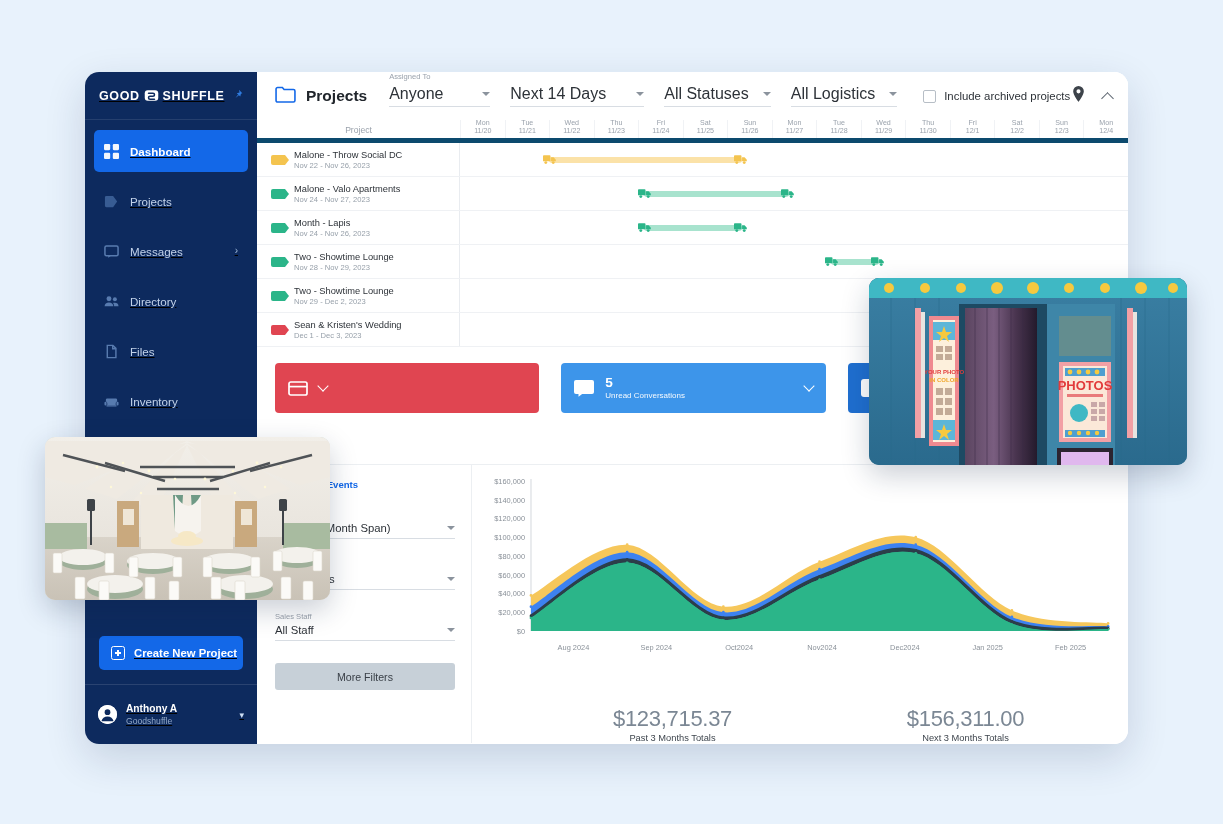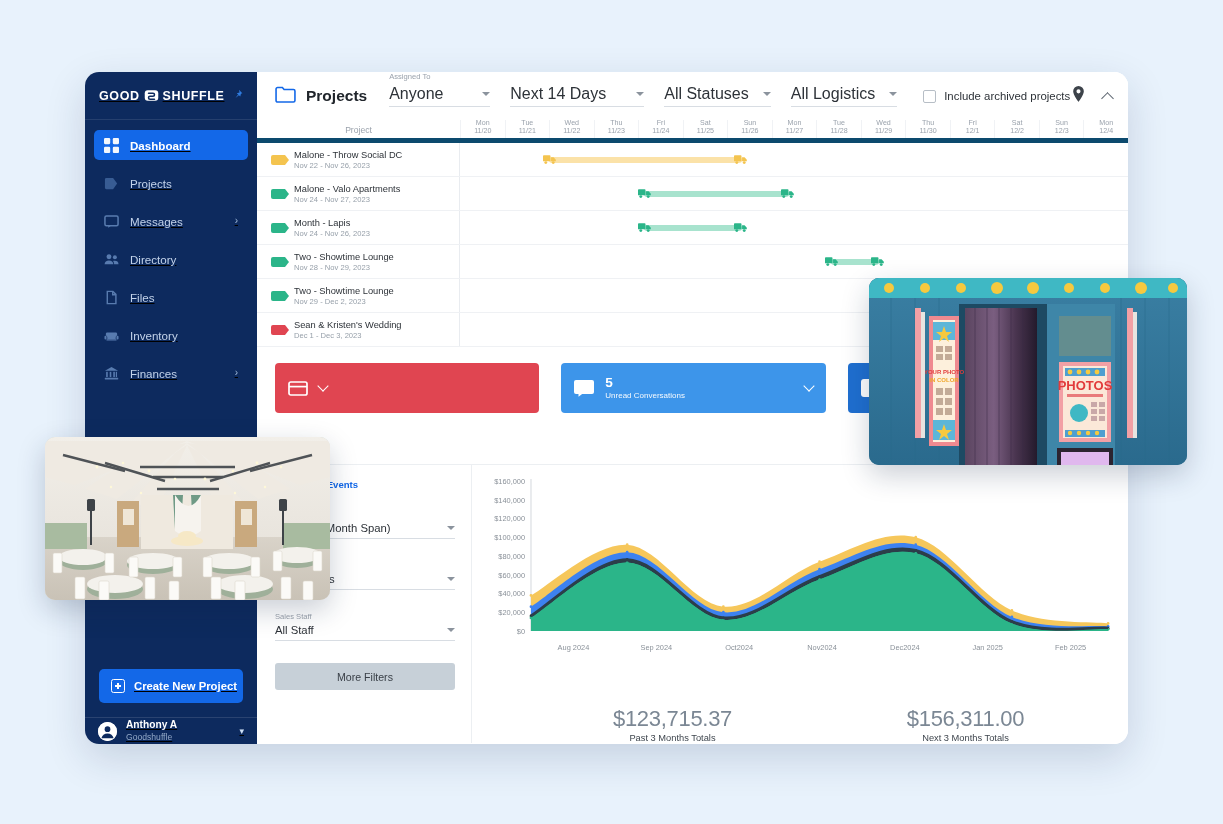--- a/index.html
+++ b/index.html
@@ -36,21 +36,21 @@
     display: flex; align-items: center; gap: 4px; white-space: nowrap;
   }
   .brand-mark {
     display: inline-block; width: 15px; height: 15px; position: relative;
   }
   .pin-icon { color: #2f7ce0; font-size: 12px; line-height: 1; }
 
   .nav { margin-top: 10px; padding: 0 9px; flex: 0 0 auto; }
   .nav-item {
     display: flex; align-items: center; gap: 11px;
-    height: 30px; border-radius: 5px; padding: 0 10px;
+    height: 42px; border-radius: 5px; padding: 0 10px;
     color: #c3d3ea; font-size: 11.6px; margin-bottom: 8px;
     cursor: pointer; position: relative;
   }
   .nav-item.active { background: #1368e8; color: #fff; font-weight: 700; }
   .nav-ico { width: 15px; height: 15px; flex: 0 0 15px; opacity: .95; display:block; }
   .nav-ico svg { display:block; width: 15px; height: 15px; }
   .nav-label { flex: 1; }
   .chev-right {
     font-size: 10px; color: #9fb8d8; line-height: 1;
   }
@@ -65,21 +65,21 @@
     width: 14px; height: 14px; border: 1.6px solid #fff; border-radius: 2.5px;
     position: relative; flex: 0 0 14px;
   }
   .plus-box:before, .plus-box:after {
     content: ''; position: absolute; background: #fff;
   }
   .plus-box:before { left: 2.6px; right: 2.6px; top: 5.2px; height: 1.6px; }
   .plus-box:after { top: 2.6px; bottom: 2.6px; left: 5.2px; width: 1.6px; }
   .user-row {
     border-top: 1px solid rgba(255,255,255,0.12);
-    height: 27px; display: flex; align-items: center; gap: 9px;
+    height: 60px; display: flex; align-items: center; gap: 9px;
     padding: 0 13px; cursor: pointer;
   }
   .avatar {
     width: 19px; height: 19px; border-radius: 50%; background: #fff;
     flex: 0 0 19px; position: relative;
   }
   .avatar svg { display:block; }
   .user-meta { flex: 1; line-height: 1.25; }
   .user-name { color: #fff; font-size: 10.2px; font-weight: 700; }
   .user-org { color: #93a9c8; font-size: 8.6px; }

